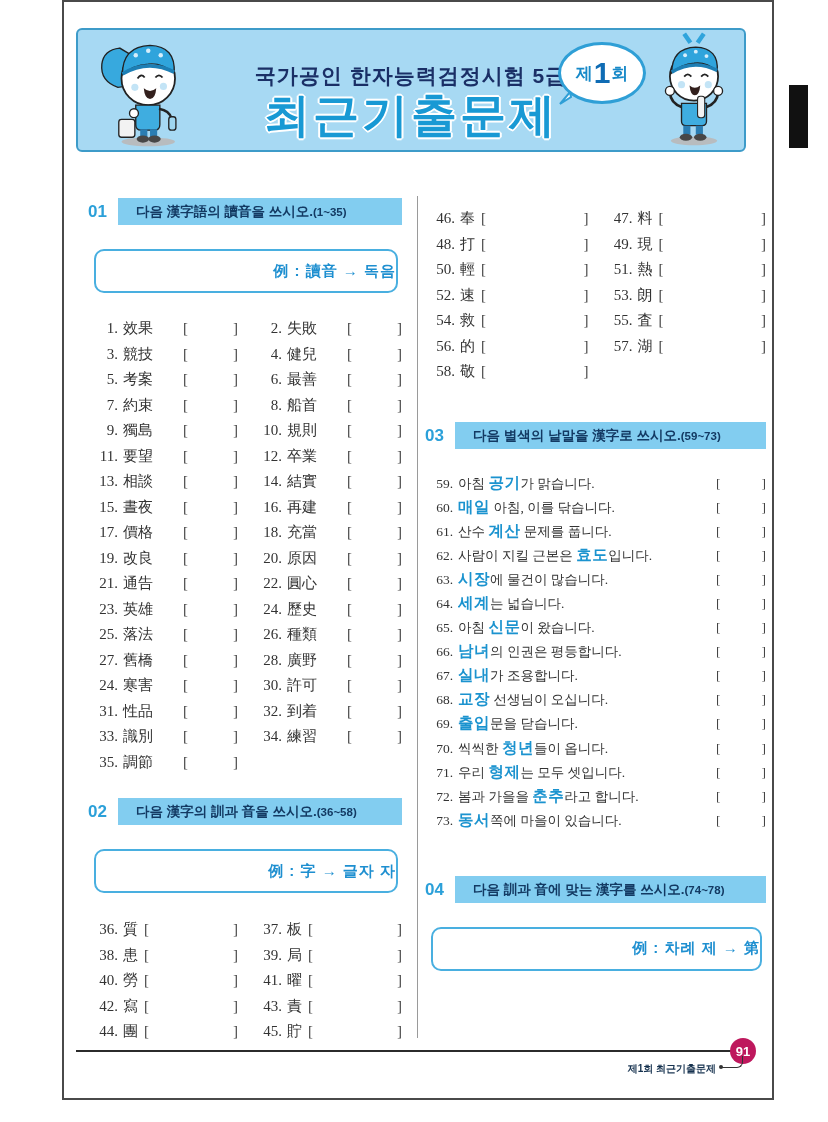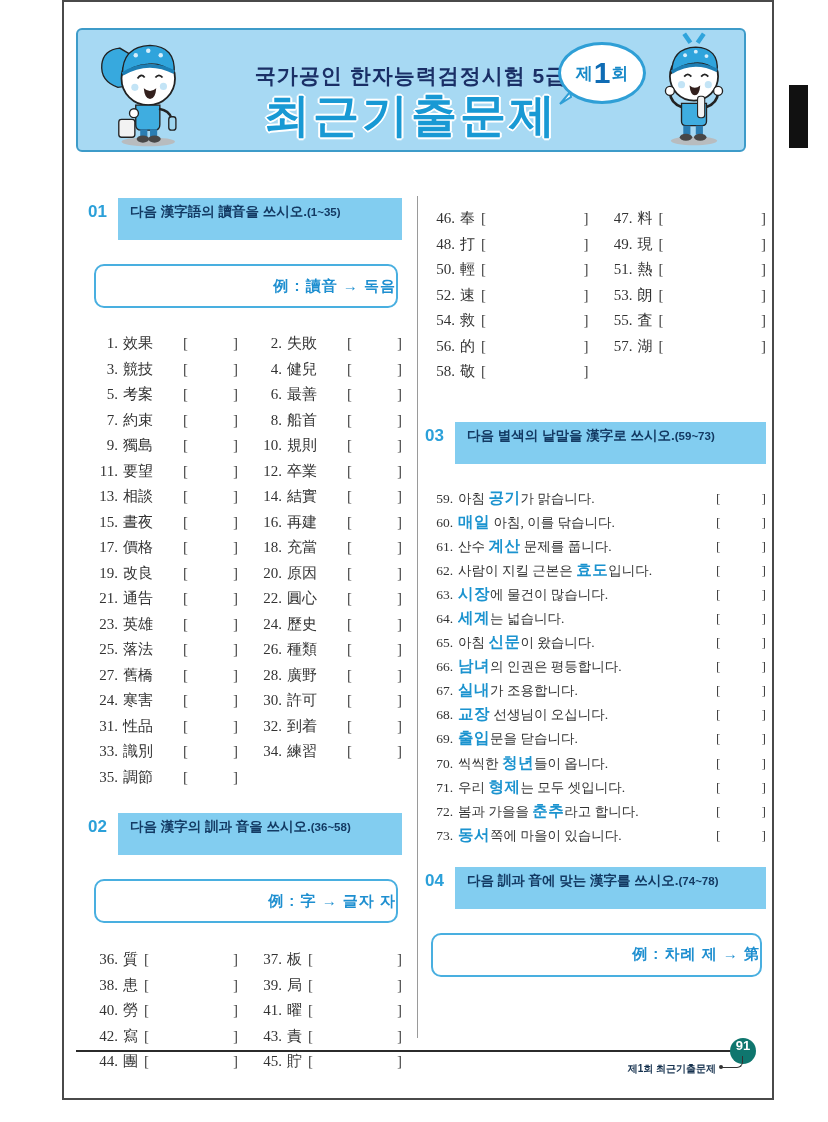--- a/index.html
+++ b/index.html
@@ -49,21 +49,21 @@
   .col{position:absolute;top:198px;}
   .col-left{left:88px;width:314px;}
   .col-right{left:425px;width:341px;}
   
   .sec-head{display:flex;align-items:flex-start;}
   .sec-num{
     flex:0 0 30px;font-family:"Liberation Sans","DejaVu Sans",sans-serif;
     font-size:17px;font-weight:bold;color:#2ba0d9;line-height:27px;
   }
   .sec-bar{
-    flex:1;background:#82cdf0;height:42px;line-height:27px;padding-left:12px;
+    flex:1;background:#82cdf0;height:27px;line-height:27px;padding-left:18px;
     font-family:"Liberation Sans","DejaVu Sans",sans-serif;
     font-size:13.5px;font-weight:bold;color:#133a63;white-space:nowrap;
   }
   .sec-range{font-size:11.5px;font-weight:bold;}
   
   .example-box{
     margin:24px 4px 0 6px;height:40px;border:2px solid #49afe0;border-radius:10px;
     background:#fff;display:flex;align-items:center;justify-content:flex-end;
     font-family:"Liberation Sans","DejaVu Sans",sans-serif;
     font-size:15px;font-weight:bold;color:#1e8fd0;letter-spacing:1px;
@@ -86,21 +86,21 @@
   .sent{flex:1;white-space:nowrap;overflow:hidden;}
   .hl{
     color:#1b93cf;font-weight:bold;font-size:15.5px;
     font-family:"Liberation Sans","DejaVu Sans",sans-serif;letter-spacing:0.5px;
   }
   .br3{flex:0 0 50px;display:flex;justify-content:space-between;}
   
   .footer-line{position:absolute;left:76px;top:1050px;width:656px;border-top:2px solid #2b2b2b;}
   .page-circle{
     position:absolute;left:730px;top:1038px;width:26px;height:26px;border-radius:50%;
-    background:#0f766e;color:#fff;display:flex;justify-content:center;
+    background:#be185d;color:#fff;display:flex;align-items:center;justify-content:center;
     font-family:"Liberation Sans","DejaVu Sans",sans-serif;font-size:13px;font-weight:bold;
   }
   .footer-label{
     position:absolute;top:1062px;right:112px;
     font-family:"Liberation Sans","DejaVu Sans",sans-serif;
     font-size:10px;font-weight:bold;color:#16324f;
   }
   .footer-dot{position:absolute;left:719px;top:1065px;width:4px;height:4px;border-radius:50%;background:#333;}
   .footer-connector{
     position:absolute;left:722px;top:1056px;width:20px;height:11px;
@@ -746,21 +746,21 @@
       <div class="q3row">
         <span class="qnum">73.</span>
         <span class="sent"><span></span><span class="hl">동서</span><span>쪽에 마을이 있습니다.</span></span>
         <span class="br3">
           <span class="br">[</span>
           <span class="br">]</span>
         </span>
       </div>
     </div>
 
-  <div class="sec-head" style="margin-top:18px;">
+  <div class="sec-head" style="margin-top:42px;">
     <span class="sec-num">04</span>
     <span class="sec-bar"><span>다음 訓과 音에 맞는 漢字를 쓰시오.</span><span class="sec-range">(74~78)</span></span>
   </div>
 
   <div class="example-box">
     <span>例 : 차례 제 → 第</span>
   </div>
 </div>
 
 <div class="footer-line"></div>

